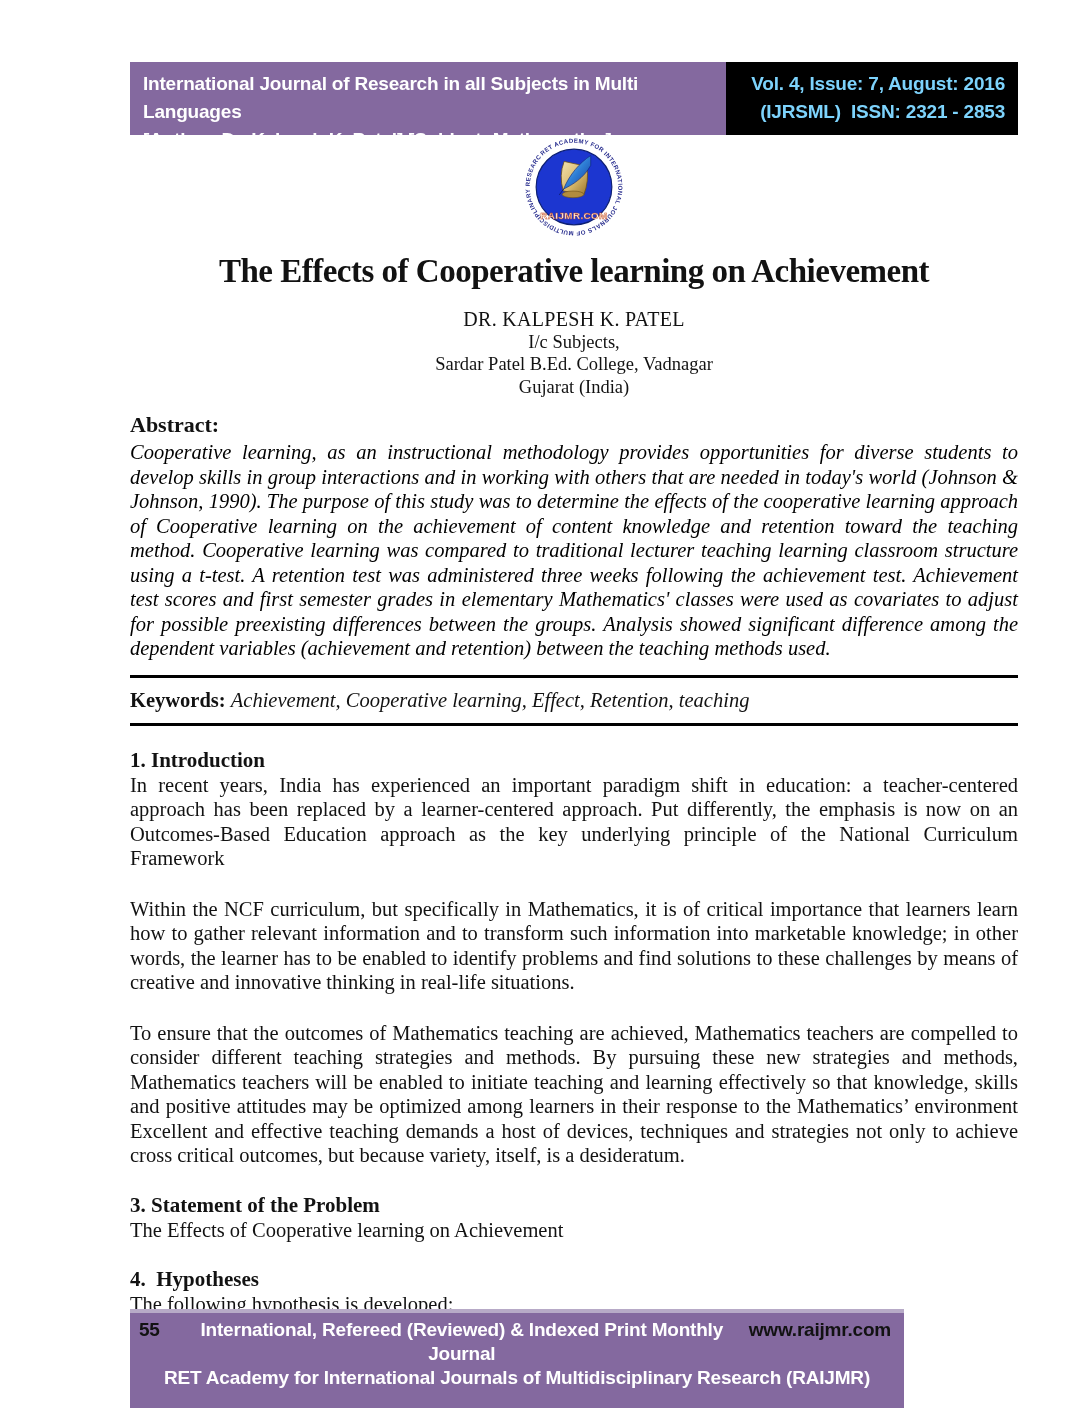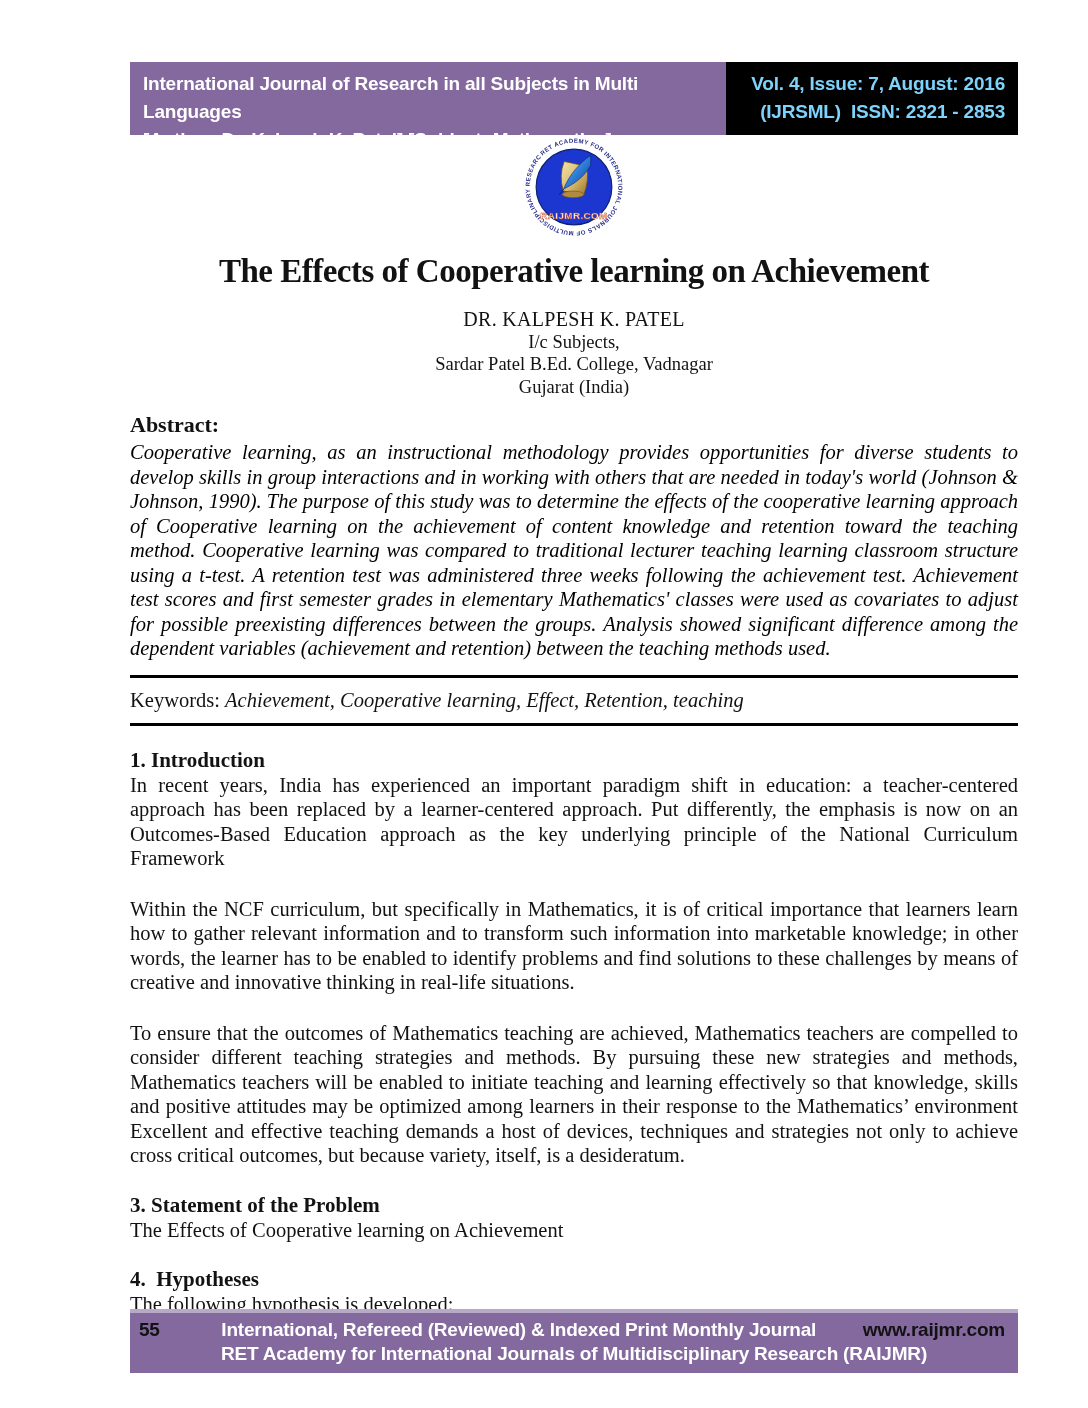--- a/index.html
+++ b/index.html
@@ -40,42 +40,42 @@
   .author-line { font-size:18.5px; }
   
   .abstract-label { font-weight:bold; font-size:22px; margin-top:14px; }
   .abstract-text {
     font-style:italic; font-size:20.5px; line-height:24.5px;
     text-align:justify; margin-top:2px; color:#000;
   }
   .rule { border:none; border-top:3px solid #000; margin:0; }
   .rule-top { margin-top:14px; }
   .keywords { font-size:20.5px; margin:11px 0 11px; }
-  .kw-label { font-weight:normal;margin-top:40px; }
+  .kw-label { font-weight:bold;margin-top:40px; }
   .kw-text { font-style:italic; }
   
   .sec-heading {
     font-size:21px; font-weight:bold; margin-top:25px;
     white-space:pre-wrap;
   }
   .sec-heading.first { margin-top:22px; }
   .body-par {
     font-size:20.5px; line-height:24.5px; text-align:justify;
     margin:0 0 26px 0;
   }
   .body-par.last { margin-bottom:0; }
   .single-line { text-align:left; }
   
   .footer {
-    position:absolute; left:130px; top:1309px; width:888px;
+    position:absolute; left:130px; top:1309px; width:774px;
     background:#84699f; color:#ffffff;
     border-top:4px solid #b7aac7;
     font-family:"Liberation Sans", sans-serif; font-weight:bold;
     font-size:19px; letter-spacing:-0.2px;
-    padding:5px 0 7px 0;
+    padding:5px 0 19px 0;
   }
   .footer-row1 { display:flex; align-items:baseline; padding:0 13px 0 9px; line-height:24px; }
   .footer-pagenum { color:#121212; margin-right:15px; }
   .footer-journal { flex:1;text-align:center; }
   .footer-site { color:#121212; }
   .footer-row2 { text-align:center; line-height:24px; }
 </style>
 </head>
 <body>
 

